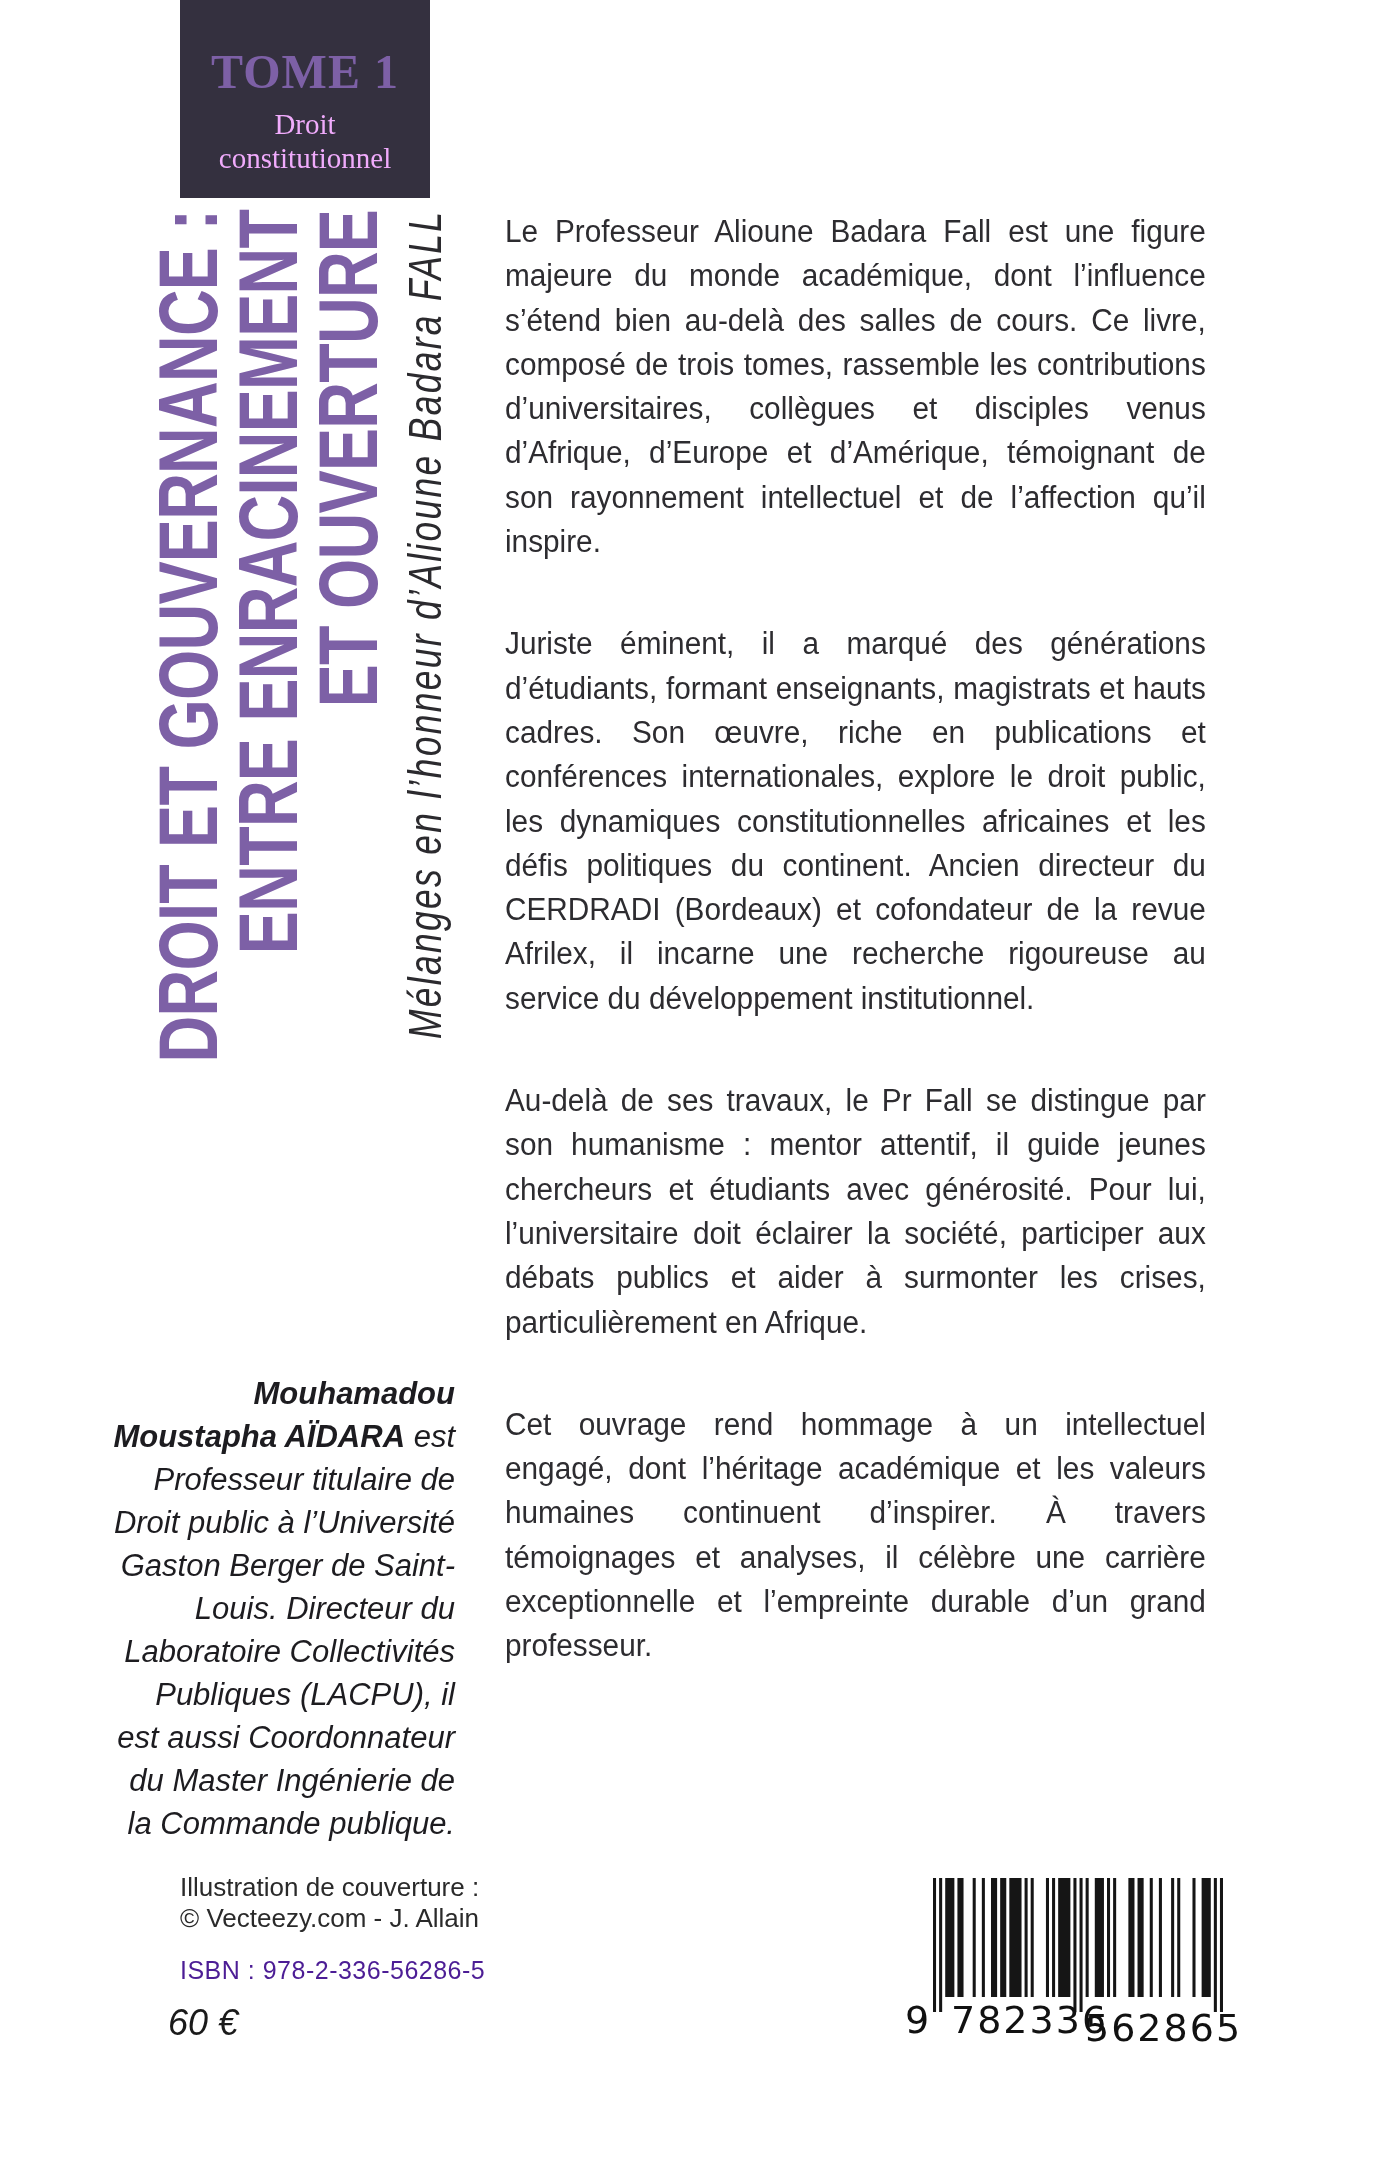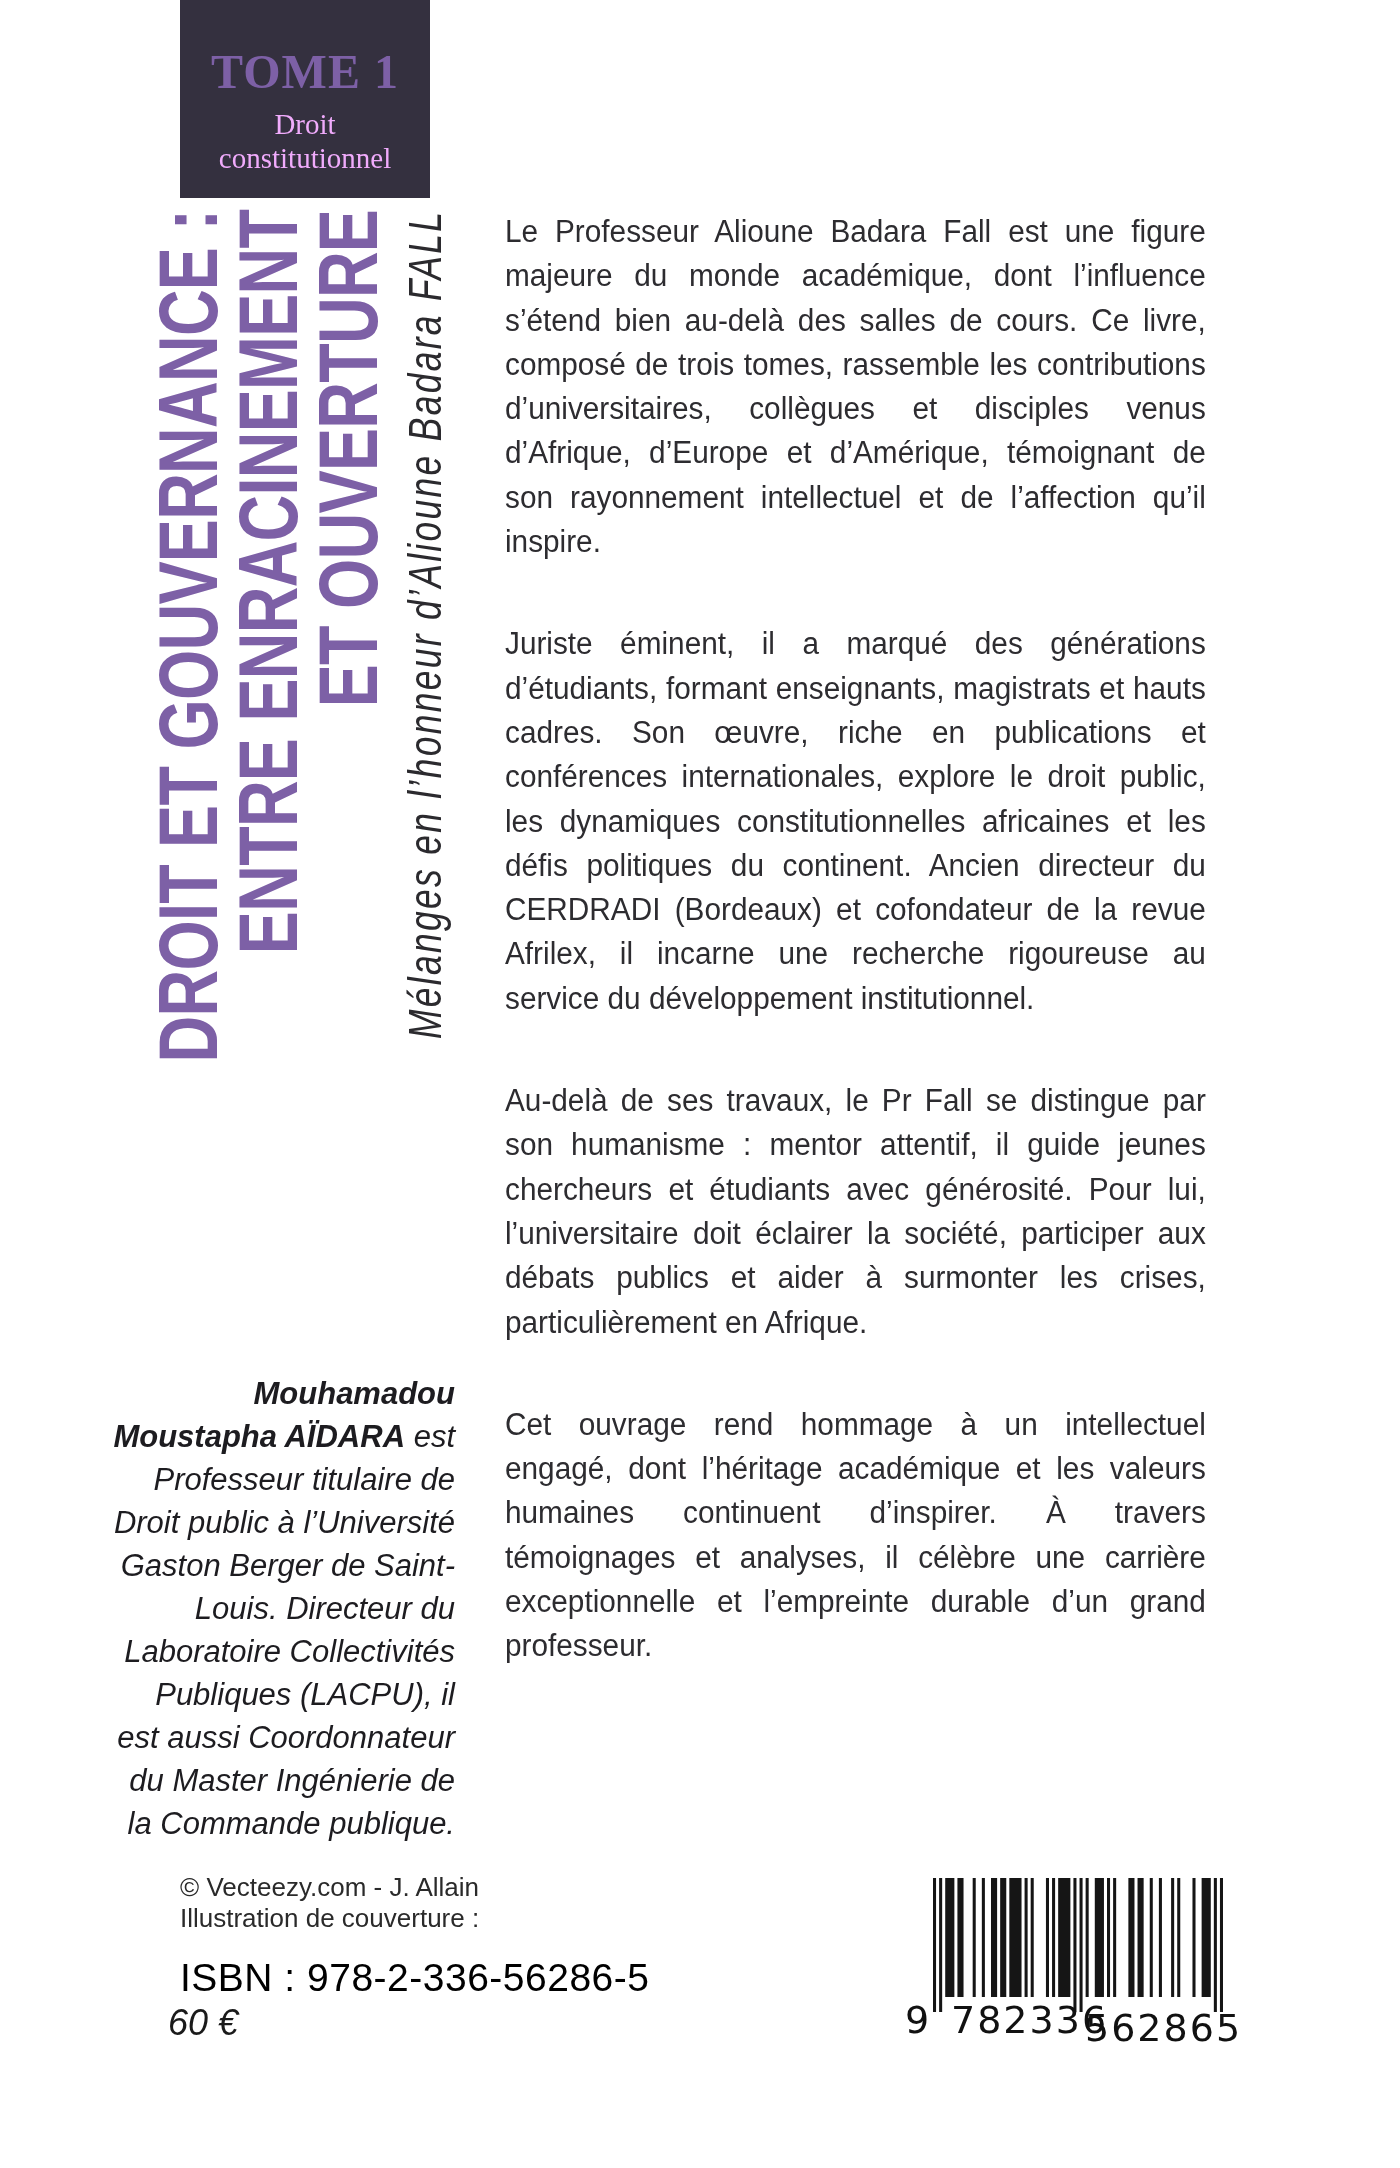--- a/index.html
+++ b/index.html
@@ -67,21 +67,21 @@
   }
   .bio span{position:static;}
   .bio .bio-name{font-weight:bold;}
 
   
   .credit{
     left:180px;top:1872px;width:460px;
     font-size:26px;line-height:31px;color:#2a2a2a;
   }
   .credit div{position:static;}
-  .isbn{left:180px;top:1956px;font-size:39px;color:#000000;letter-spacing:0.5px;}
+  .isbn{left:180px;top:1956px;font-size:25px;color:#4c1d95;letter-spacing:0.5px;}
   .price{left:168px;top:2002px;font-size:36px;color:#1a1a1a;font-style:italic;}
 
   
   .barcode{left:905px;top:1878px;width:330px;height:165px;}
   .barcode svg{left:28px;top:0;}
   .barcode .bc-digits{position:absolute;left:0;top:120px;width:330px;height:45px;font-family:"DejaVu Sans",sans-serif;color:#111;}
   .bc-first{left:0;top:0;font-size:38px;}
   .bc-left{left:46px;top:0;font-size:38px;letter-spacing:2px;text-align:right;}
   .bc-right{left:180px;top:8px;font-size:38px;letter-spacing:2px;}
 </style>
@@ -105,22 +105,22 @@
   <div class="synopsis">
     <p>Le Professeur Alioune Badara Fall est une figure majeure du monde académique, dont l’influence s’étend bien au-delà des salles de cours. Ce livre, composé de trois tomes, rassemble les contributions d’universitaires, collègues et disciples venus d’Afrique, d’Europe et d’Amérique, témoignant de son rayonnement intellectuel et de l’affection qu’il inspire.</p>
     <p>Juriste éminent, il a marqué des générations d’étudiants, formant enseignants, magistrats et hauts cadres. Son œuvre, riche en publications et conférences internationales, explore le droit public, les dynamiques constitutionnelles africaines et les défis politiques du continent. Ancien directeur du CERDRADI (Bordeaux) et cofondateur de la revue Afrilex, il incarne une recherche rigoureuse au service du développement institutionnel.</p>
     <p>Au-delà de ses travaux, le Pr Fall se distingue par son humanisme : mentor attentif, il guide jeunes chercheurs et étudiants avec générosité. Pour lui, l’universitaire doit éclairer la société, participer aux débats publics et aider à surmonter les crises, particulièrement en Afrique.</p>
     <p>Cet ouvrage rend hommage à un intellectuel engagé, dont l’héritage académique et les valeurs humaines continuent d’inspirer. À travers témoignages et analyses, il célèbre une carrière exceptionnelle et l’empreinte durable d’un grand professeur.</p>
   </div>
 
   <div class="bio"><span class="bio-name">Mouhamadou Moustapha AÏDARA</span><span> est Professeur titulaire de Droit public à l’Université Gaston Berger de Saint-Louis. Directeur du Laboratoire Collectivités Publiques (LACPU), il est aussi Coordonnateur du Master Ingénierie de la Commande publique.</span></div>
 
   <div class="credit">
+    <div>Illustration de couverture :</div>
     <div>© Vecteezy.com - J. Allain</div>
-    <div>Illustration de couverture :</div>
   </div>
 
   <div class="isbn">ISBN : 978-2-336-56286-5</div>
   <div class="price">60 €</div>
 
   <div class="barcode">
     <svg id="barcode-svg" width="290" height="134" viewBox="0 0 290 134">
         <rect x="0.00" y="0" width="3.05" height="134" fill="#151515"></rect>
         <rect x="6.11" y="0" width="3.05" height="134" fill="#151515"></rect>
         <rect x="12.21" y="0" width="9.16" height="119" fill="#151515"></rect>

